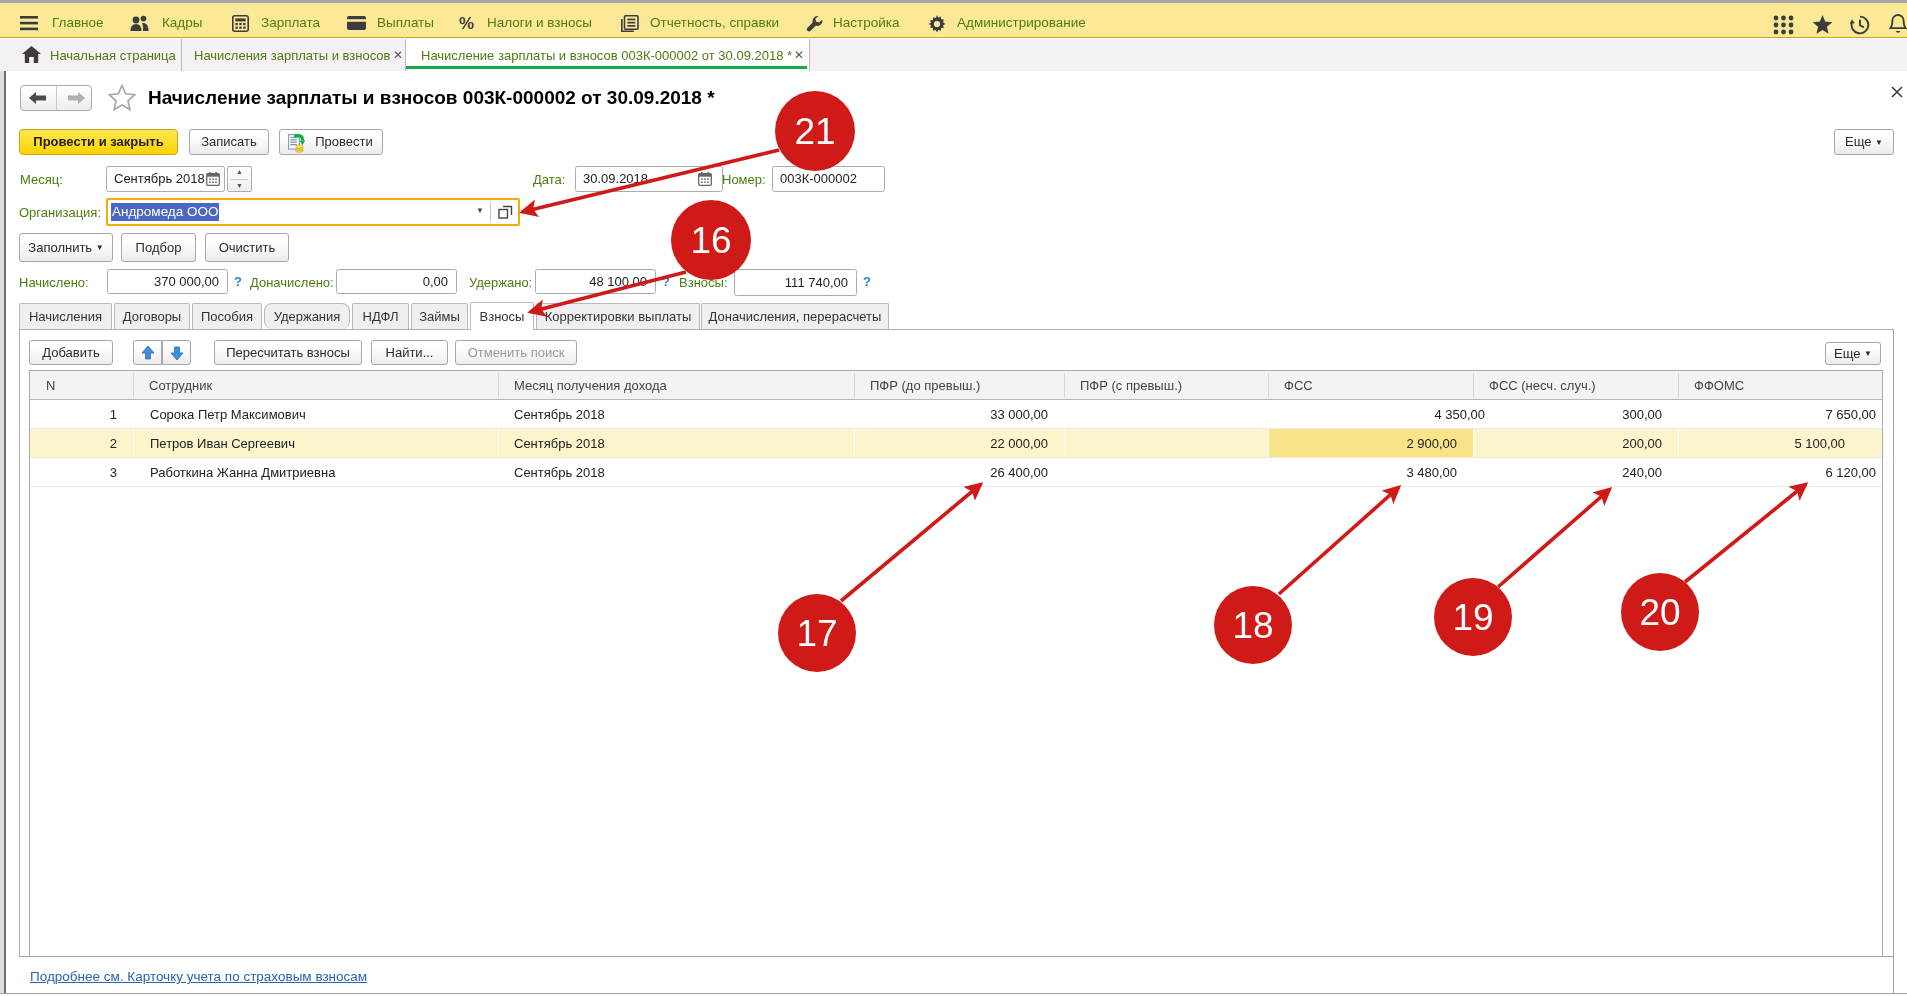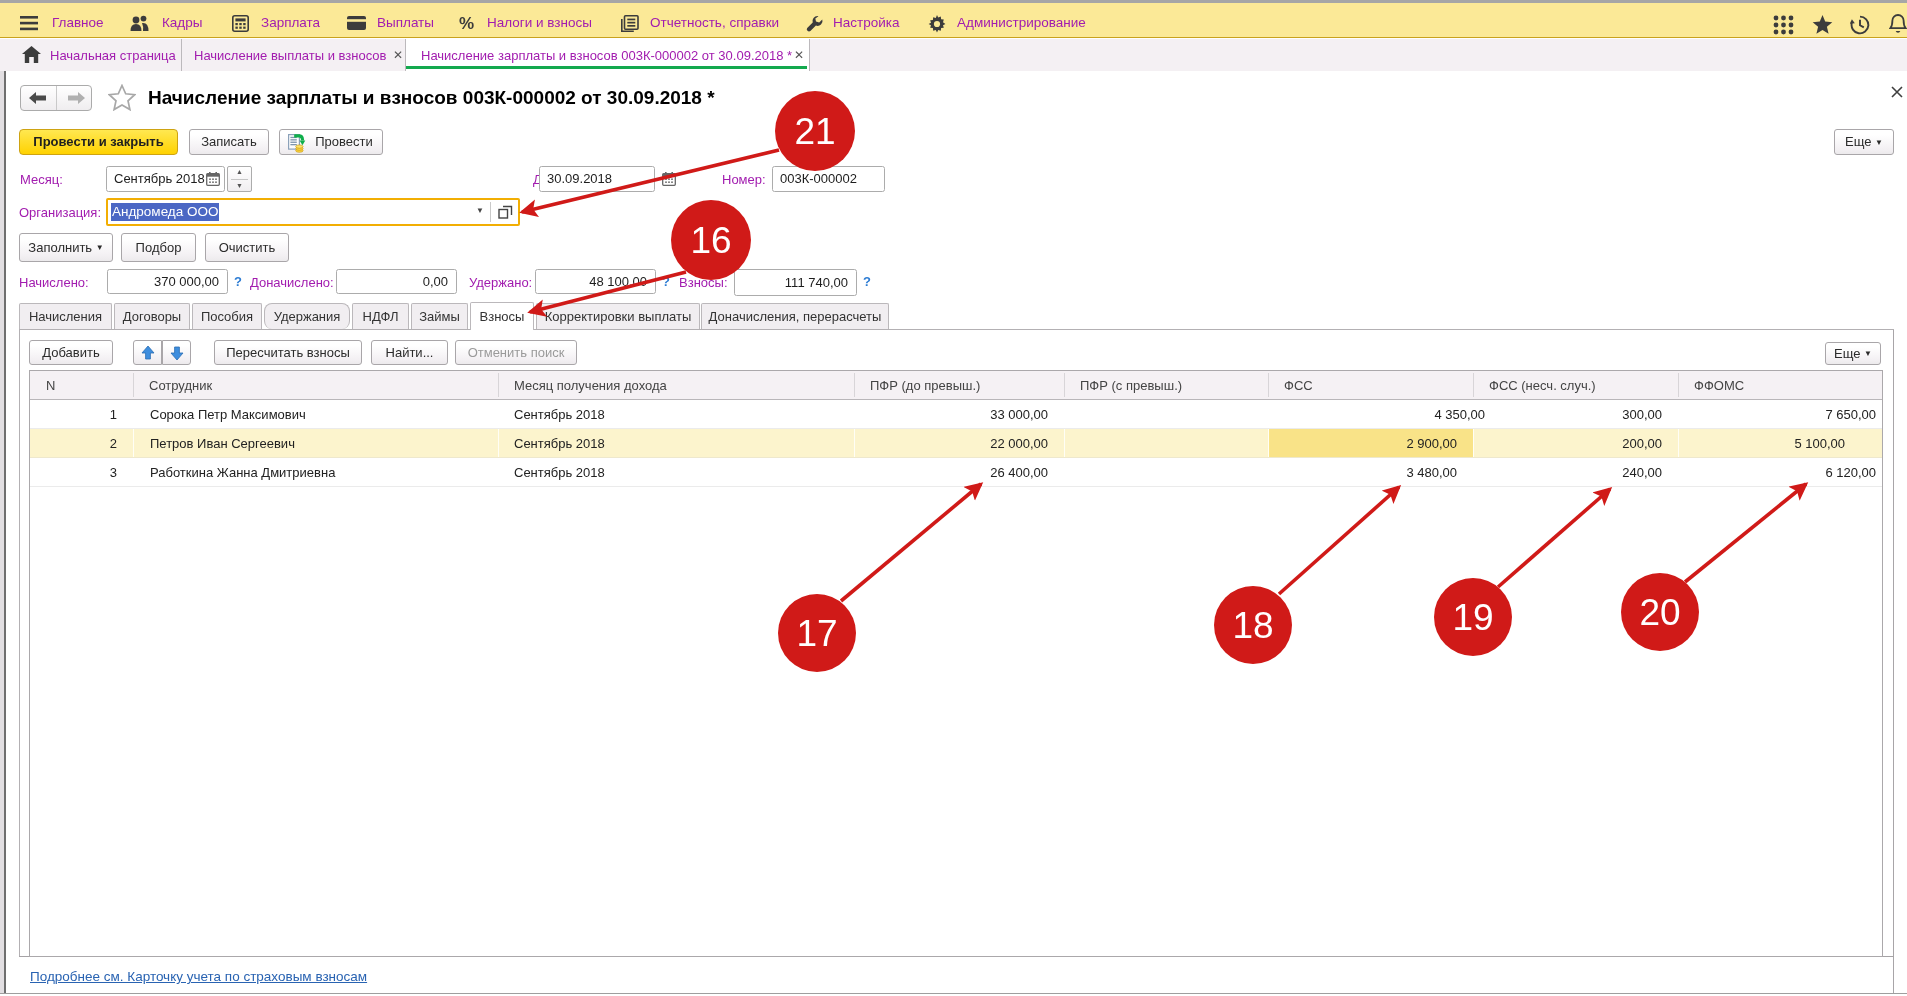--- a/index.html
+++ b/index.html
@@ -1,20 +1,20 @@
 <!DOCTYPE html>
 <html lang="ru"><head>
 <meta charset="utf-8">
 <style>
   html,body{margin:0;padding:0;}
   body{width:1907px;height:996px;overflow:hidden;background:#fff;
        font-family:"Liberation Sans",sans-serif;-webkit-font-smoothing:antialiased;}
   #page{position:relative;width:1907px;height:996px;background:#fff;overflow:hidden;}
   .abs{position:absolute;}
-  .lbl{position:absolute;font-size:13px;color:#a21caf;white-space:nowrap;}
+  .lbl{position:absolute;font-size:13px;color:#4d7c0f;white-space:nowrap;}
   .btn{position:absolute;box-sizing:border-box;border:1px solid #a9a6a9;border-radius:3px;
        background:linear-gradient(#ffffff 20%,#f3f0f3 80%,#eceaec);
        font-size:13px;color:#2b2b2b;text-align:center;white-space:nowrap;}
   .btn span.cap{position:absolute;left:0;right:0;top:50%;transform:translateY(-52%);}
   .fld{position:absolute;box-sizing:border-box;border:1px solid #acacac;border-radius:2.5px;
        background:#fff;font-size:13px;color:#1d1d1d;white-space:nowrap;}
   .fld .tx{position:absolute;top:50%;transform:translateY(-52%);}
   .q{position:absolute;color:#2d7cd3;font-size:13px;font-weight:bold;}
   .tabbtn{position:absolute;box-sizing:border-box;border:1px solid #bbb8bb;border-bottom:none;
        background:#f1eef1;font-size:13px;color:#333;text-align:center;
@@ -119,21 +119,21 @@
     </svg>
   </div>
 
   <div class="abs" id="tabbar" style="left:0;top:39px;width:1907px;height:32px;background:#f4f0f3;">
 
     <svg class="abs" style="left:22px;top:7px;" width="19" height="17" viewBox="0 0 19 17">
       <path d="M9.5 0 L19 8 L16.2 8 L16.2 17 L11.8 17 L11.8 11 L7.2 11 L7.2 17 L2.8 17 L2.8 8 L0 8 Z" fill="#3c3c3c"></path>
     </svg>
     <div class="lbl" style="left:50px;top:9px;">Начальная страница</div>
     <div class="abs" style="left:181px;top:0;width:1px;height:32px;background:#bcb9bc;"></div>
-    <div class="lbl" style="left:194px;top:9px;">Начисление выплаты и взносов</div>
+    <div class="lbl" style="left:194px;top:9px;">Начисления зарплаты и взносов</div>
     <div class="abs" style="left:393px;top:9px;font-size:12px;color:#555;">✕</div>
     <div class="abs" style="left:405px;top:0;width:1px;height:32px;background:#bcb9bc;"></div>
 
     <div class="abs" style="left:406px;top:0;width:404px;height:32px;background:#fff;border-right:1px solid #bcb9bc;box-sizing:border-box;">
       <div class="lbl" style="left:15px;top:9px;">Начисление зарплаты и взносов 003К-000002 от 30.09.2018 *</div>
       <div class="abs" style="left:388px;top:9px;font-size:12px;color:#555;">✕</div>
       <div class="abs" style="left:0;bottom:2px;width:401px;height:3px;background:#13a94e;"></div>
     </div>
   </div>
 
@@ -209,21 +209,21 @@
           <rect x="9" y="9.4" width="2" height="1.6"></rect>
         </g>
     </svg>
   </div>
   <div class="abs" style="left:227px;top:166px;width:25px;height:26px;border:1px solid #acacac;border-radius:2px;box-sizing:border-box;background:linear-gradient(#fff,#f0eef0);">
     <div class="abs" style="left:0;right:0;top:1px;text-align:center;font-size:7px;color:#555;">▲</div>
     <div class="abs" style="left:3px;top:11.5px;right:3px;height:1px;background:#c5c5c5;"></div>
     <div class="abs" style="left:0;right:0;bottom:2px;text-align:center;font-size:7px;color:#555;">▼</div>
   </div>
   <div class="lbl" style="left:533px;top:172px;">Дата:</div>
-  <div class="fld" style="left:539px;top:166px;width:116px;height:26px;text-align:center;">
+  <div class="fld" style="left:575px;top:166px;width:148px;height:26px;text-align:center;">
     <span class="tx" style="left:7px;">30.09.2018</span>
     <svg class="abs" style="left:122px;top:5px;" width="14" height="14" viewBox="0 0 14 14">
       <rect x="0.7" y="1.7" width="12.6" height="11.6" rx="1" fill="none" stroke="#666" stroke-width="1.3"></rect>
       <rect x="0.7" y="1.7" width="12.6" height="3" fill="#666"></rect>
       <rect x="3" y="0" width="1.6" height="3" fill="#666"></rect>
         <rect x="9.4" y="0" width="1.6" height="3" fill="#666"></rect>
       <g fill="#888">
           <rect x="3" y="6.4" width="2" height="1.6"></rect>
           <rect x="6" y="6.4" width="2" height="1.6"></rect>
           <rect x="9" y="6.4" width="2" height="1.6"></rect>

